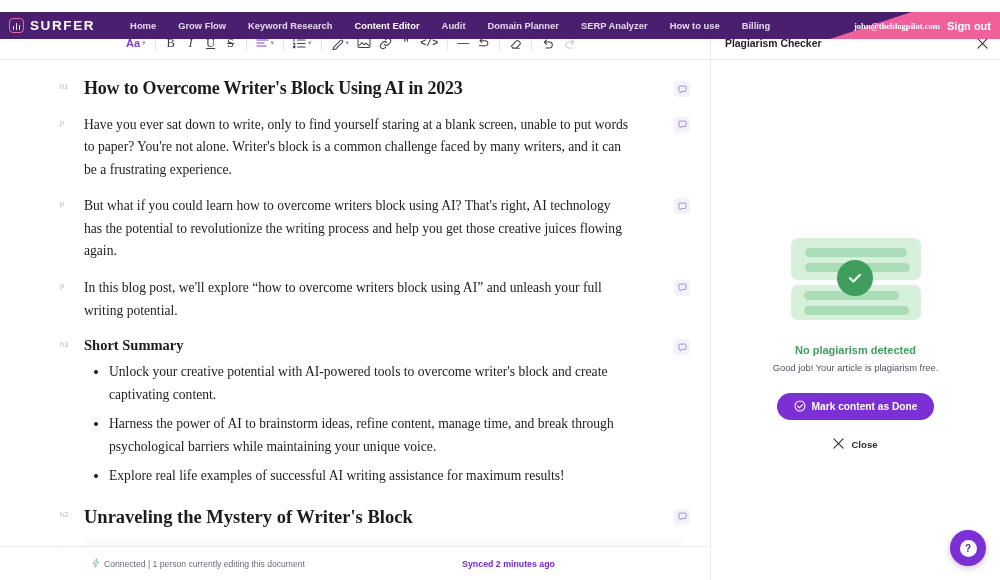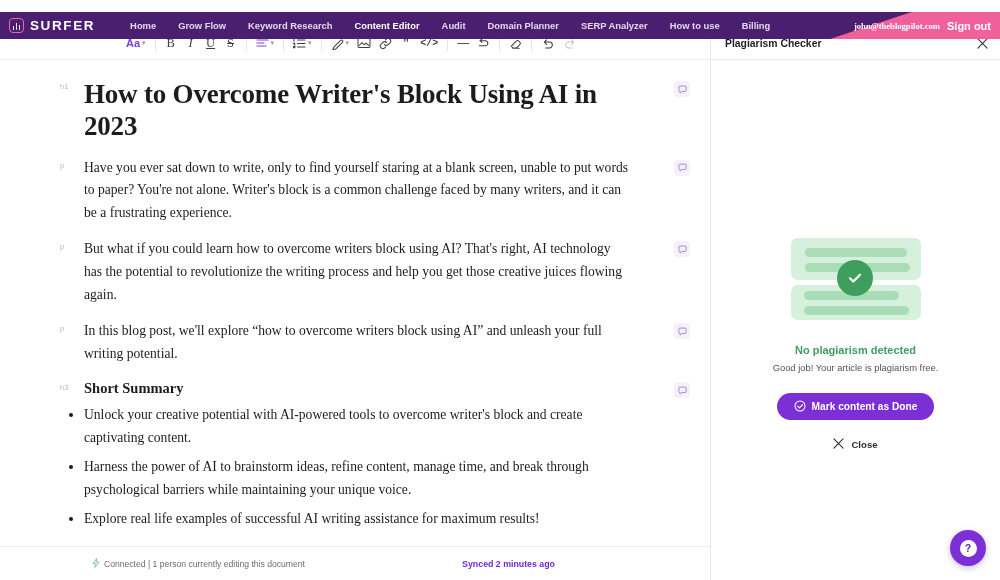--- a/index.html
+++ b/index.html
@@ -108,25 +108,25 @@
   }
   .cmt {
     position: absolute; right: 10px; top: 3px;
     width: 16px; height: 16px; border-radius: 4px;
     background: #f4f1fa;
     display: flex; align-items: center; justify-content: center;
     cursor: pointer;
   }
   .cmt svg { display: block; }
   .serif { font-family: "Liberation Serif", "DejaVu Serif", serif; color: #1d1b20; }
-  h1.doc-h1 { font-size: 27px; font-weight: 700; line-height: 1.2; letter-spacing: -0.2px; }
+  h1.doc-h1 { font-size: 18px; font-weight: 700; line-height: 1.2; letter-spacing: -0.2px; }
   h2.doc-h2 { font-size: 18.5px; font-weight: 700; line-height: 1.25; }
   h3.doc-h3 { font-size: 14.5px; font-weight: 700; line-height: 1.3; }
   p.doc-p { font-size: 13.6px; line-height: 1.66; }
-  ul.doc-ul { margin: 4px 0 4px 0; }
+  ul.doc-ul { margin: 4px 0 4px 25px; }
   ul.doc-ul li { font-size: 13.6px; line-height: 1.66; margin-bottom: 7px; }
 
   .sp-h1 { margin-top: 4px; margin-bottom: 14px; }
   .sp-p  { margin-bottom: 14px; }
   .sp-h3 { margin-top: 14px; margin-bottom: 6px; }
   .sp-h2 { margin-top: 18px; margin-bottom: 10px; }
 
   
   .img-block { position: relative; padding-left: 84px; padding-right: 18px; }
   .img-card {

